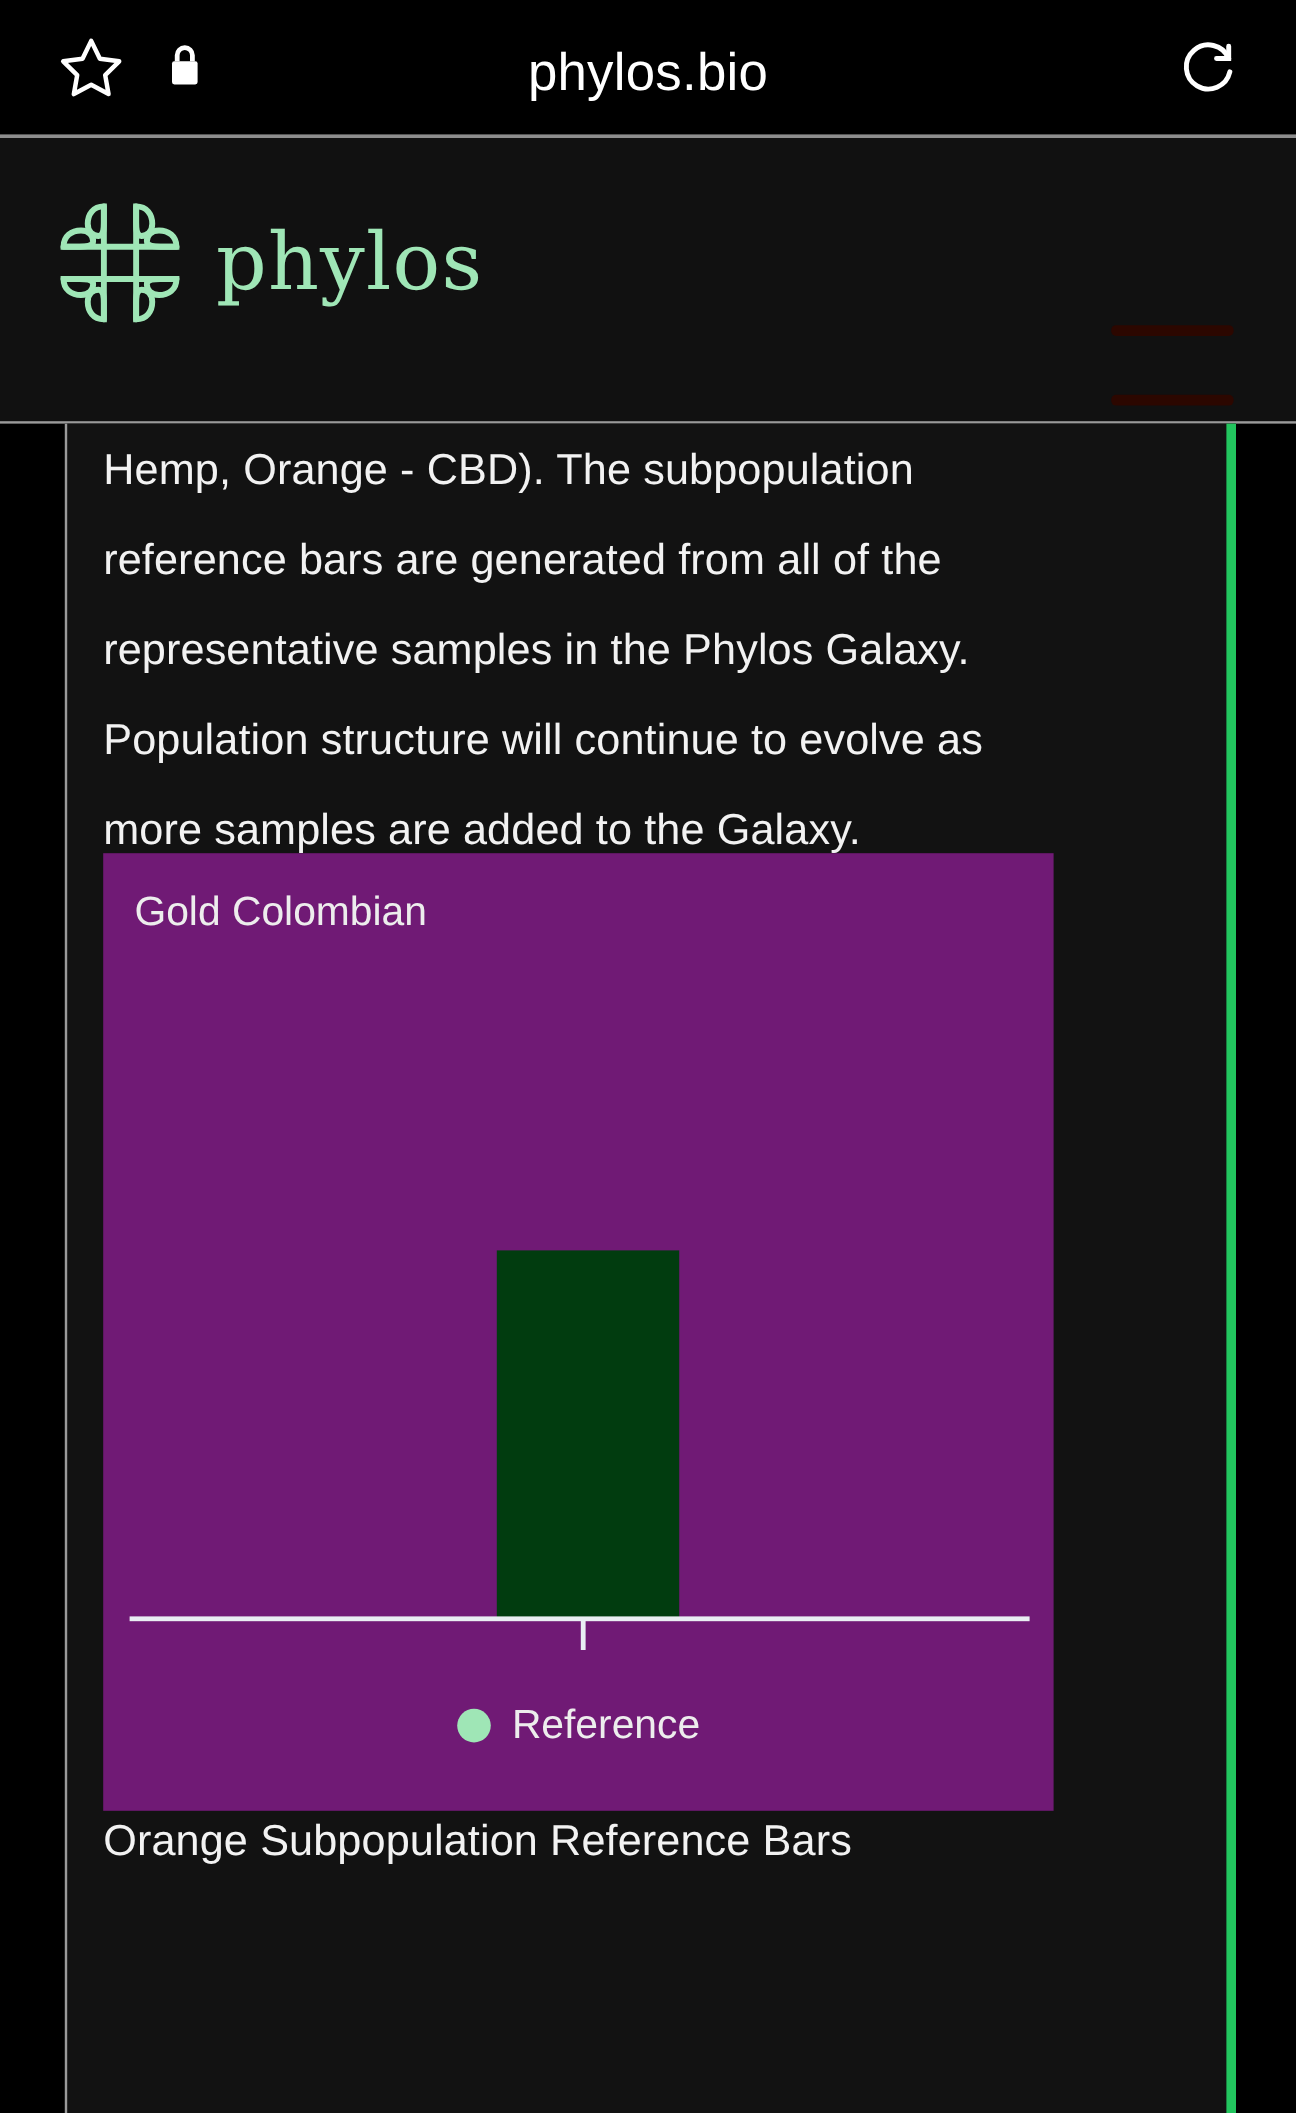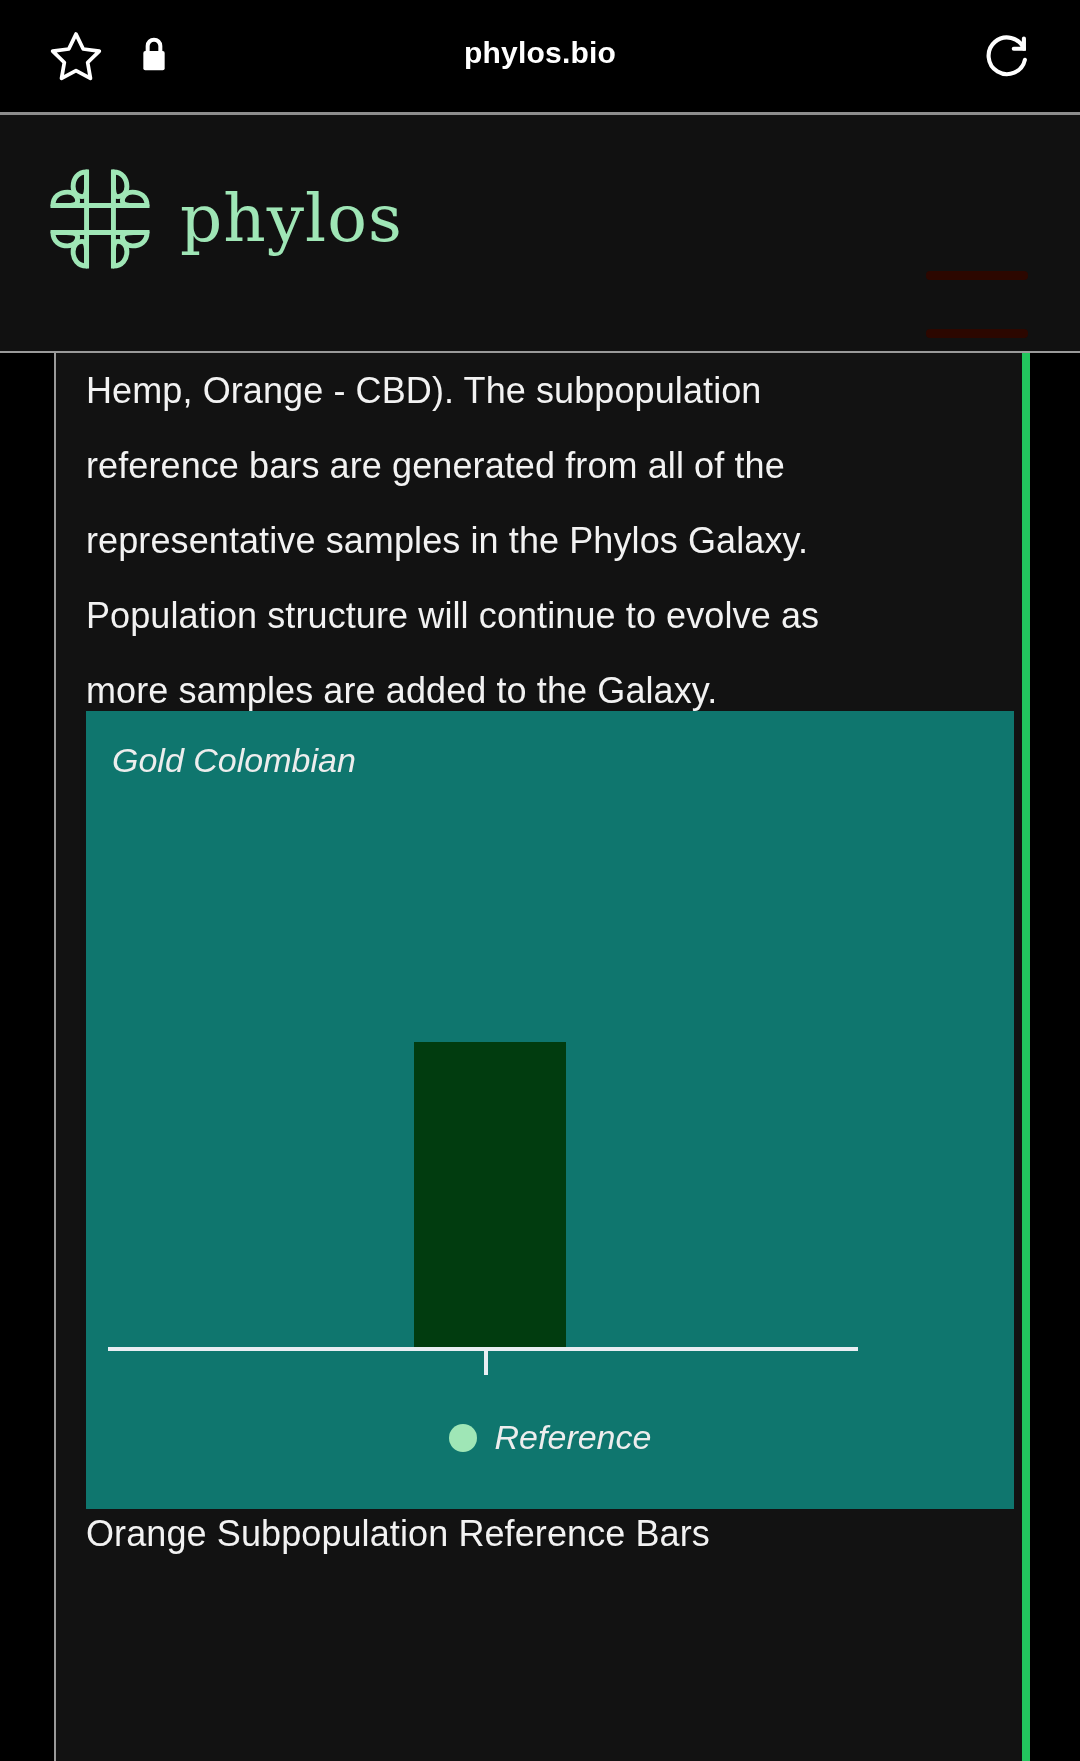--- a/index.html
+++ b/index.html
@@ -27,22 +27,22 @@
     justify-content: center;
   }
   .icon-star  { left: 48px;  top: 28px; width: 56px; height: 56px; }
   .icon-lock  { left: 134px; top: 32px; width: 40px; height: 48px; }
   .icon-reload{ right: 44px; top: 26px; width: 58px; height: 58px; }
   .url-title {
     position: absolute;
     left: 0; right: 0; top: 36px;
     text-align: center;
     color: #ffffff;
-    font-size: 30px;
-    font-weight: 700;
+    font-size: 44px;
+    font-weight: 400;
     letter-spacing: 0.2px;
   }
   .chrome-divider {
     position: absolute;
     left: 0; top: 112px;
     width: 1080px; height: 3px;
     background: #8d8d8d;
   }
 
   
@@ -110,24 +110,23 @@
     font-size: 36px;
     line-height: 75px;
     font-weight: 400;
     letter-spacing: 0.1px;
   }
 
   
   .chart-card {
     position: absolute;
     left: 30px; top: 358px;
-    width: 928px;
+    width: 792px;
     height: 798px;
-    background: #0f766e;
-    font-style: italic;
+    background: #701a75;
   }
   .chart-title {
     position: absolute;
     left: 26px; top: 30px;
     color: #ededed;
     font-size: 34px;
     font-weight: 400;
   }
   .plot-area {
     position: absolute;

